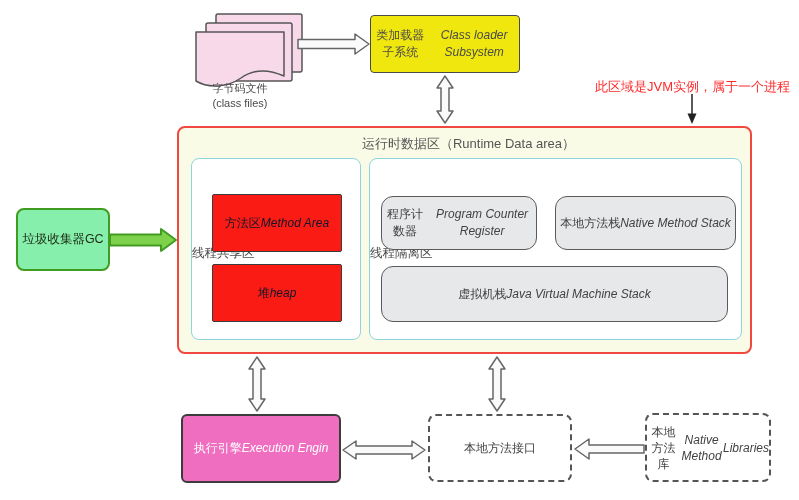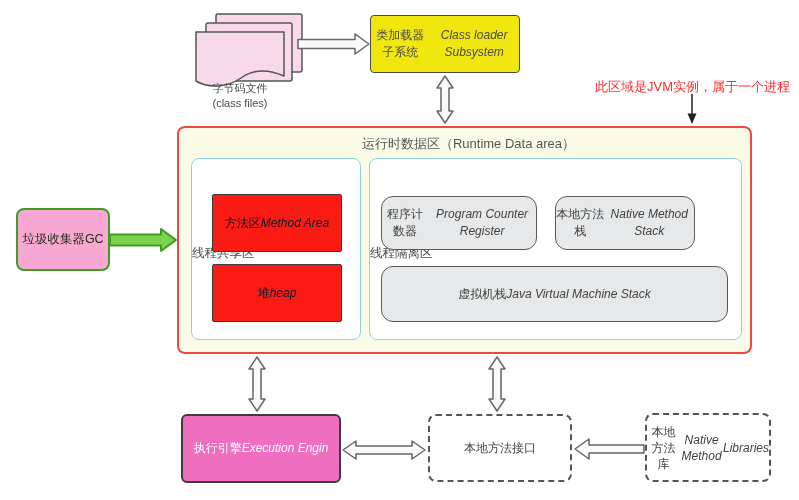--- a/index.html
+++ b/index.html
@@ -51,25 +51,25 @@
     background: #fb1b15; border: 1.5px solid #3c3c3c; border-radius: 2px;
     color: #0f172a;
   }
   .method-area { left: 212px; top: 194px; width: 130px; height: 58px; }
   .heap        { left: 212px; top: 264px; width: 130px; height: 58px; }
   .gray-block {
     background: #e6e8ea; border: 1.5px solid #5a5a5a; border-radius: 12px;
     color: #424242;
   }
   .pc-reg      { left: 381px; top: 196px; width: 156px; height: 54px; }
-  .native-stk  { left: 555px; top: 196px; width: 140px; height: 54px; }
+  .native-stk  { left: 555px; top: 196px; width: 181px; height: 54px; }
   .jvm-stk     { left: 381px; top: 266px; width: 347px; height: 56px; }
   .gc-box {
     left: 16px; top: 208px; width: 94px; height: 63px;
-    background: #f9a8d4; border: 2px solid #3f9c21; border-radius: 8px;
+    background: #86efac; border: 2px solid #3f9c21; border-radius: 8px;
     color: #1e2a14; font-size: 12.5px; text-align: right;
   }
   .exec-box {
     left: 181px; top: 414px; width: 160px; height: 69px;
     background: #f06ec0; border: 2px solid #3c3c3c; border-radius: 6px;
     color: #ffffff;
   }
   .dashed-box {
     background: #ffffff; border: 2px dashed #555; border-radius: 8px;
     color: #424242;

